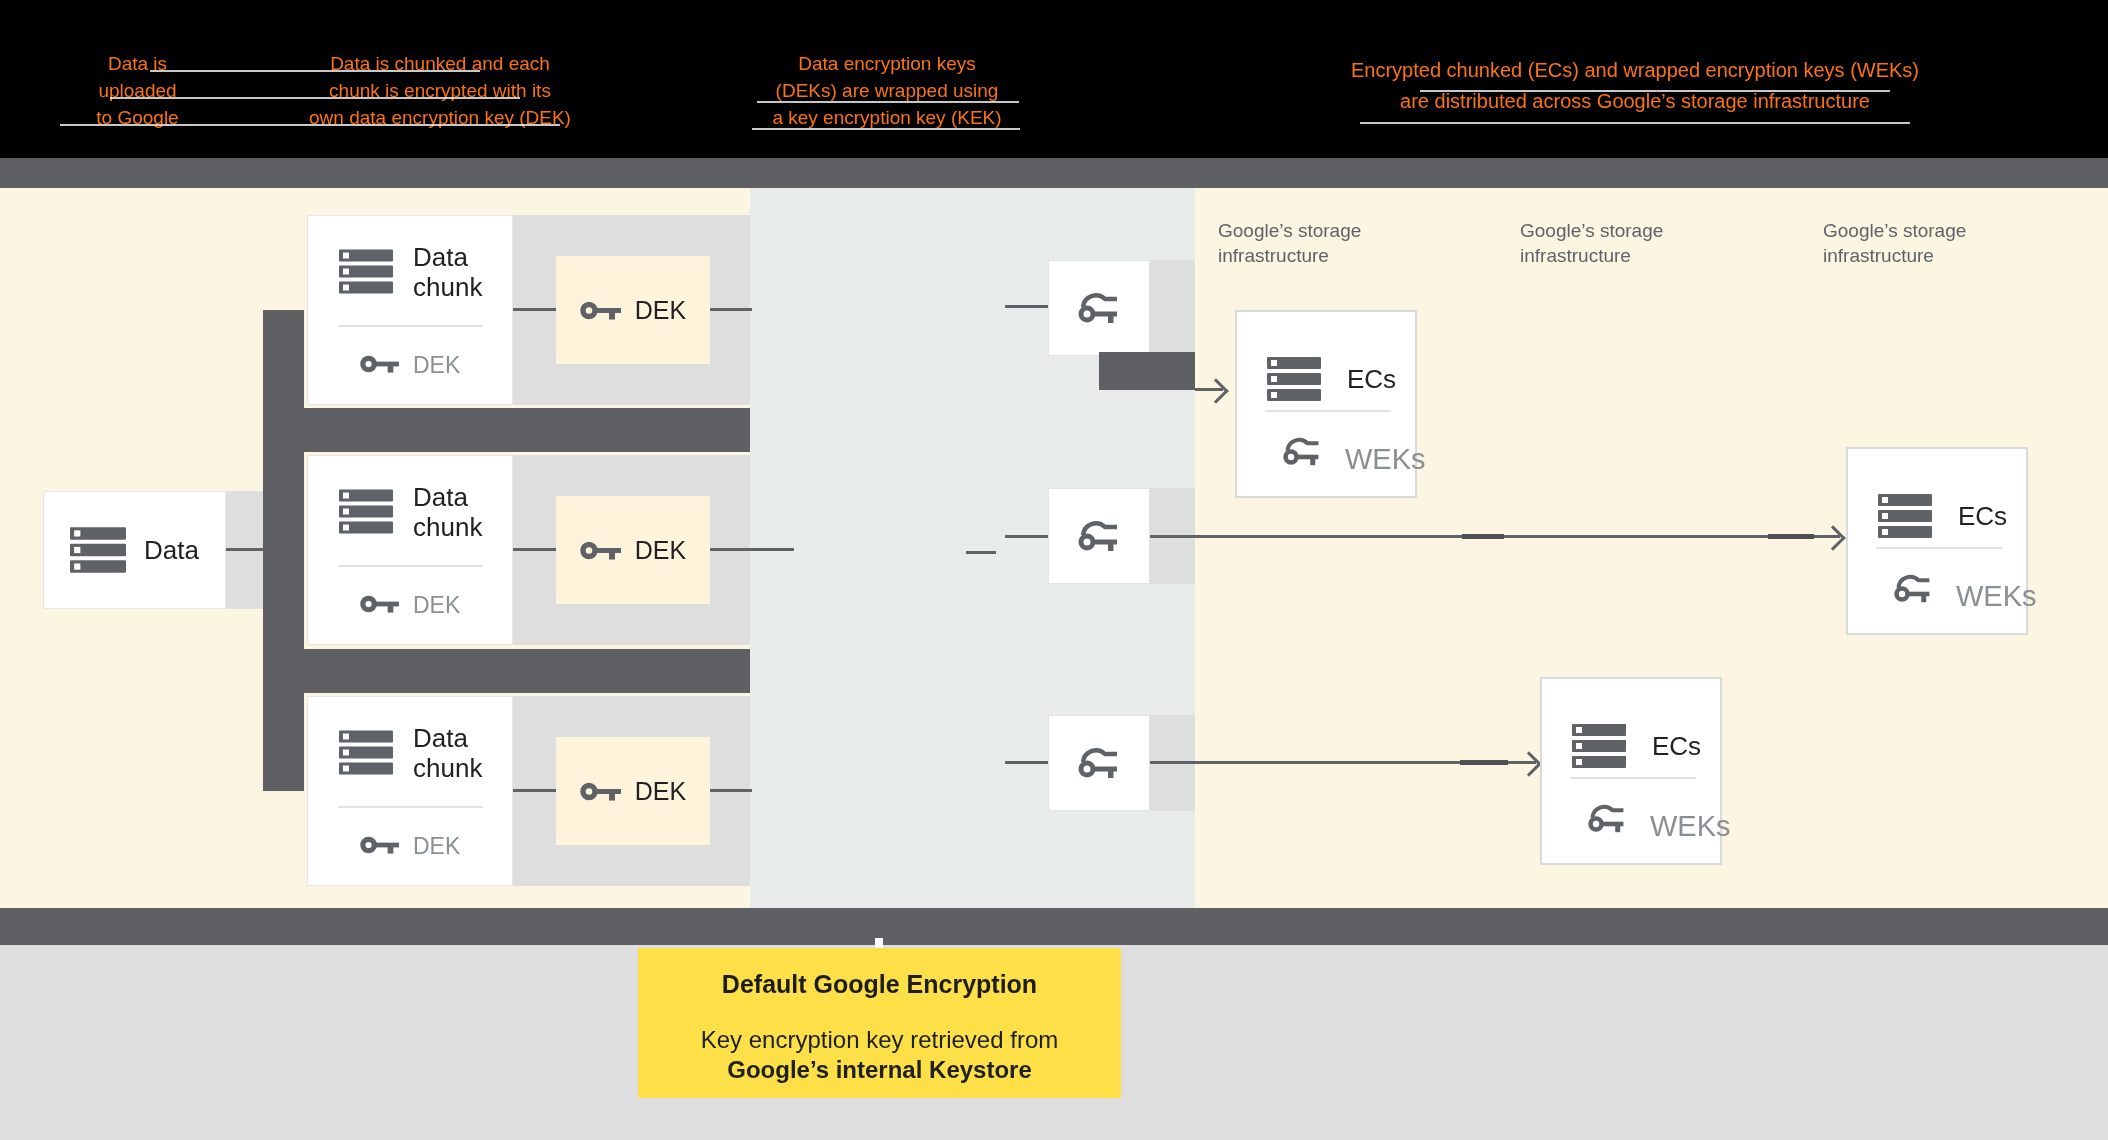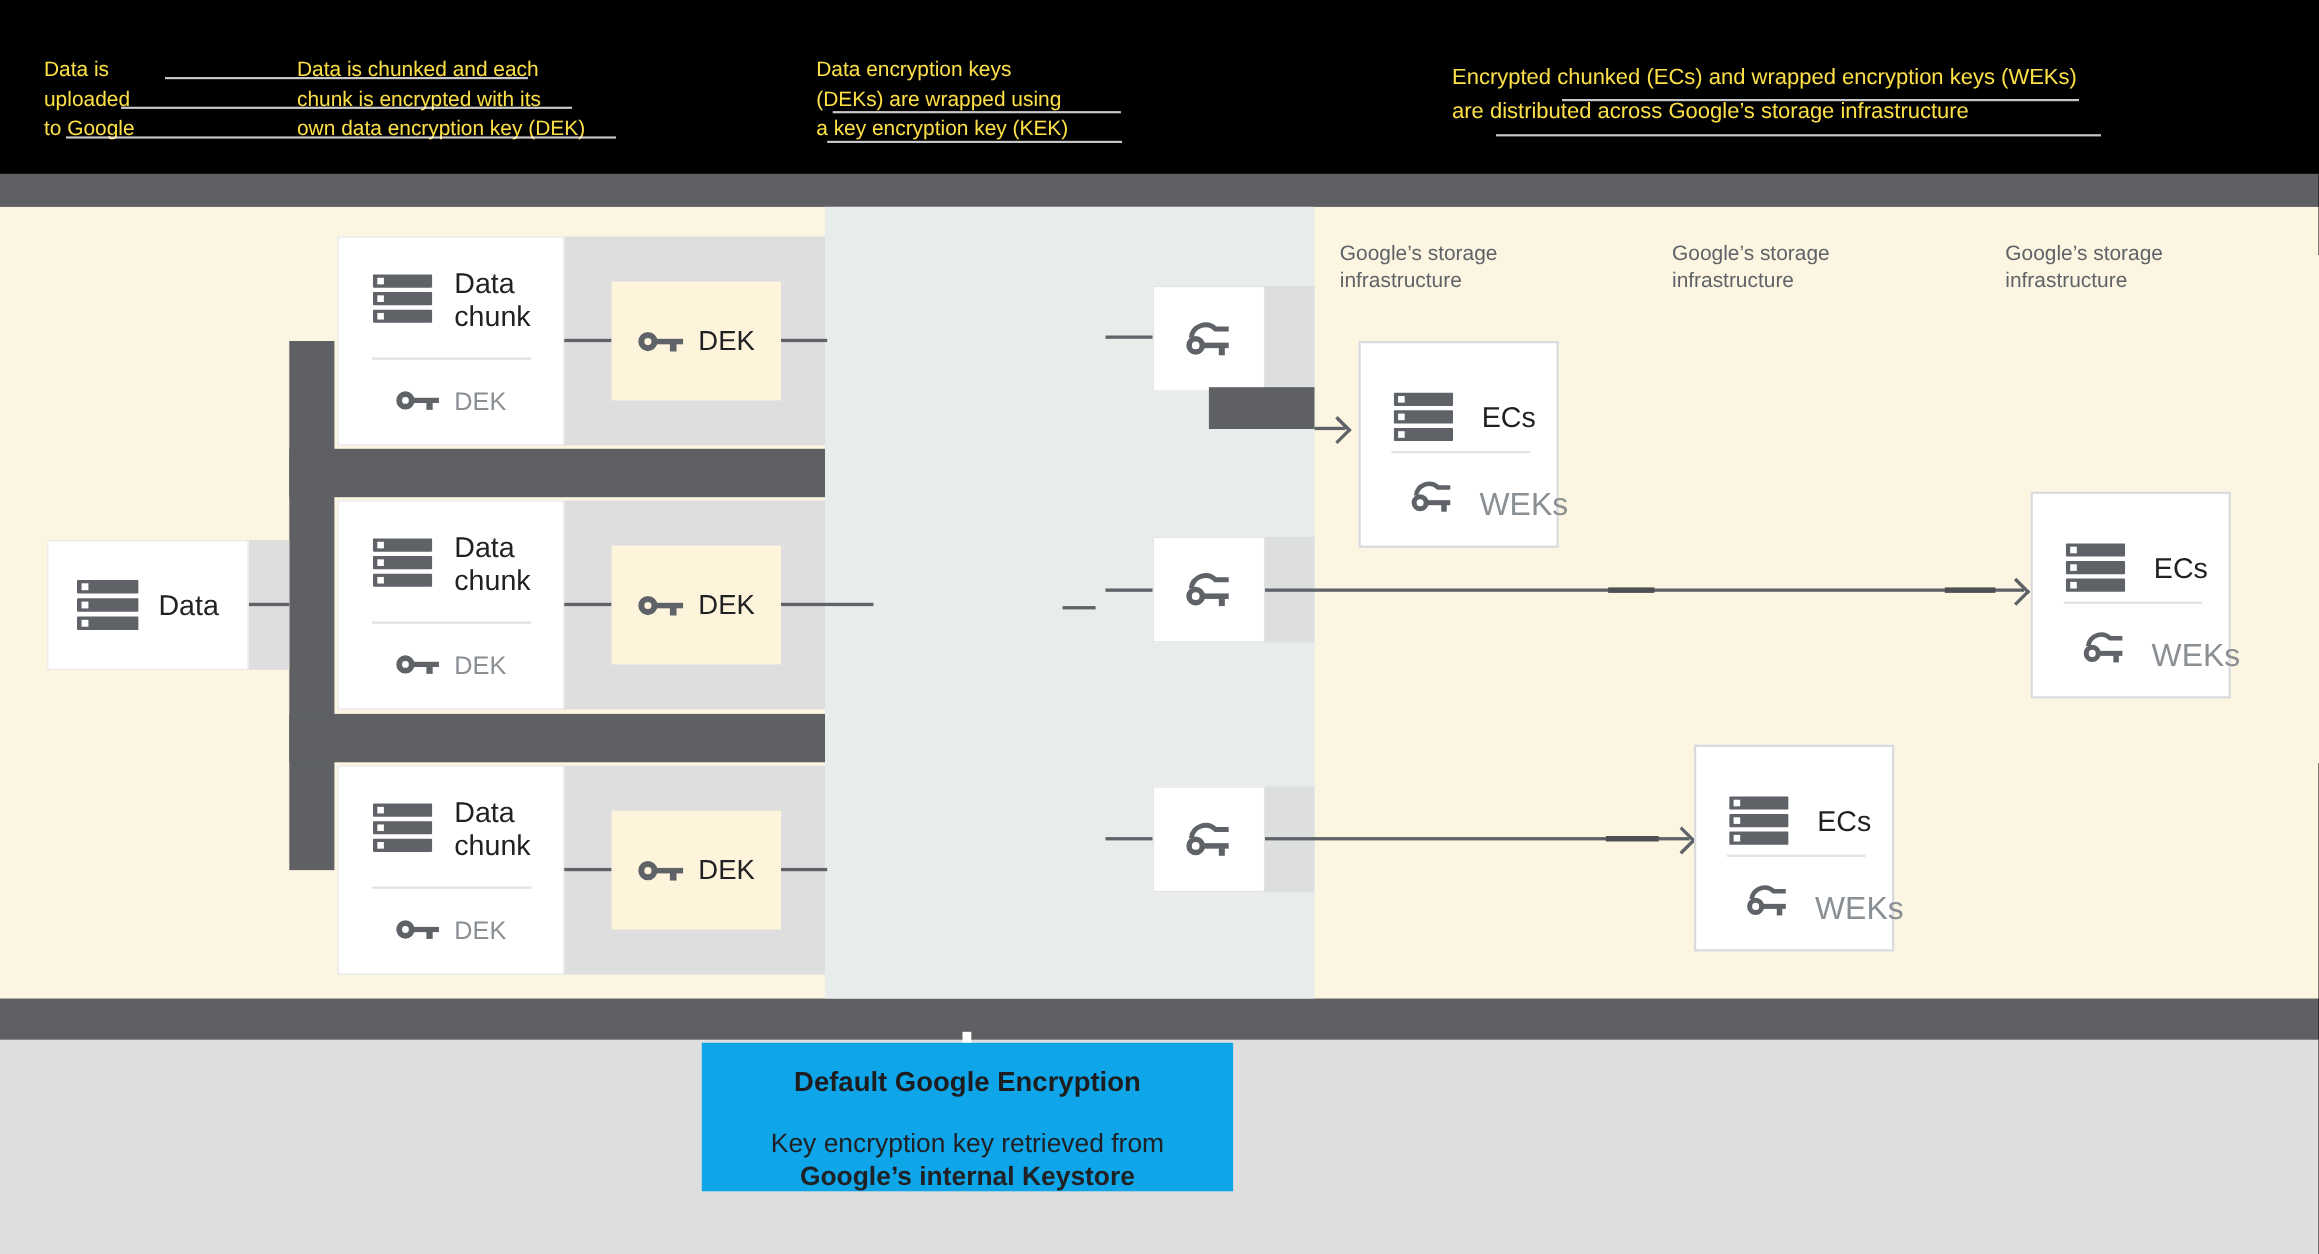--- a/index.html
+++ b/index.html
@@ -1,21 +1,21 @@
 <!DOCTYPE html>
 <html><head>
 <meta charset="utf-8">
 <style>
   html,body{margin:0;padding:0;background:#000;}
   #canvas{position:relative;width:2108px;height:1140px;background:#000;overflow:hidden;
           font-family:"Liberation Sans","DejaVu Sans",sans-serif;}
   .abs{position:absolute;}
   
   .top-band{left:0;top:0;width:2108px;height:158px;background:#000;}
-  .step{position:absolute;color:#fde047;font-size:19px;line-height:27px;text-align:left;}
+  .step{position:absolute;color:#f97316;font-size:19px;line-height:27px;text-align:center;}
   .step.s4{font-size:20px;line-height:31px;}
   .streak{position:absolute;height:2px;background:rgba(255,255,255,0.78);}
   
   .bar{left:0;width:2108px;background:#5e6063;}
   
   .main{left:0;top:188px;width:2108px;height:720px;background:#fcf5e1;}
   .mid-col{left:750px;top:188px;width:445px;height:720px;background:#e8eceb;}
   .rowband{left:307px;width:443px;height:190px;background:#dedede;}
   .connector{background:#5e6063;}
   .line{background:#5f6368;height:3px;}
@@ -36,21 +36,21 @@
            display:flex;align-items:center;justify-content:center;gap:13px;}
   .keybox{background:#fff;border:1px solid #e3e3e3;box-sizing:border-box;
           display:flex;align-items:center;justify-content:center;}
   .shadow{background:#dcdfde;}
   .ecs-box{background:#fff;border:2px solid #d8dadb;box-sizing:border-box;width:182px;height:188px;}
   .ecs-label{position:absolute;left:110px;top:52px;font-size:26px;color:#212124;}
   .weks-label{position:absolute;left:108px;top:131px;font-size:29px;}
   .storage-label{position:absolute;width:190px;color:#5f6368;font-size:19px;line-height:25px;}
   
   .bottom{left:0;top:945px;width:2108px;height:195px;background:#dedede;}
-  .caption{left:638px;top:948px;width:483px;height:135px;background:#0ea5e9;text-align:center;}
+  .caption{left:638px;top:948px;width:483px;height:150px;background:#fde047;text-align:center;}
   .cap-title{margin-top:22px;font-size:25px;font-weight:bold;color:#1d1d1f;}
   .cap-line{font-size:24px;color:#202124;line-height:30px;}
   .cap-line.b{font-weight:bold;}
   svg{display:block;}
 </style>
 </head>
 <body>
 
 <div id="canvas">
 

